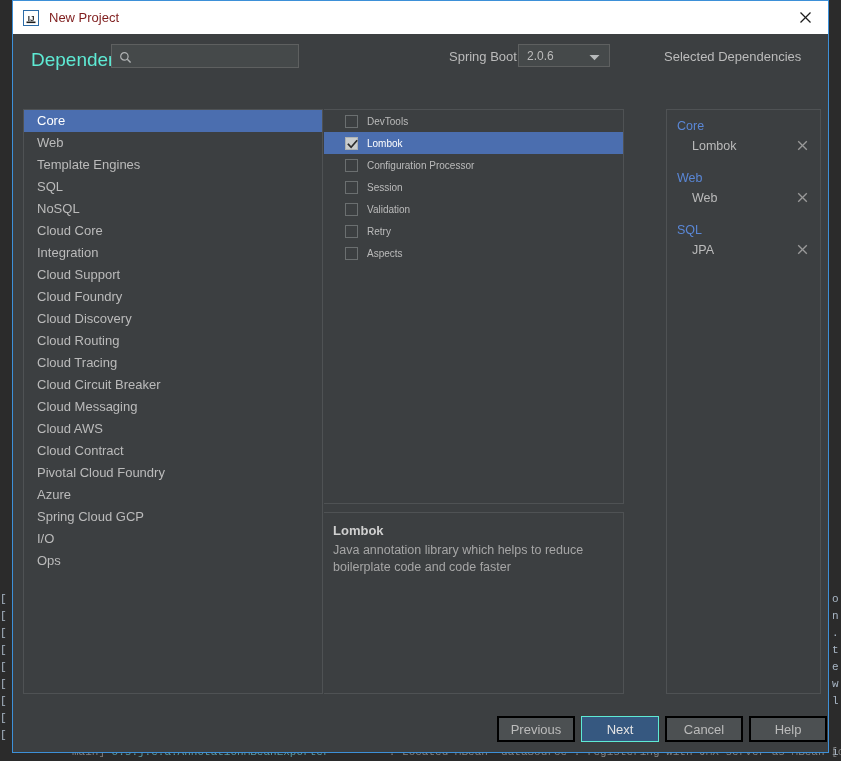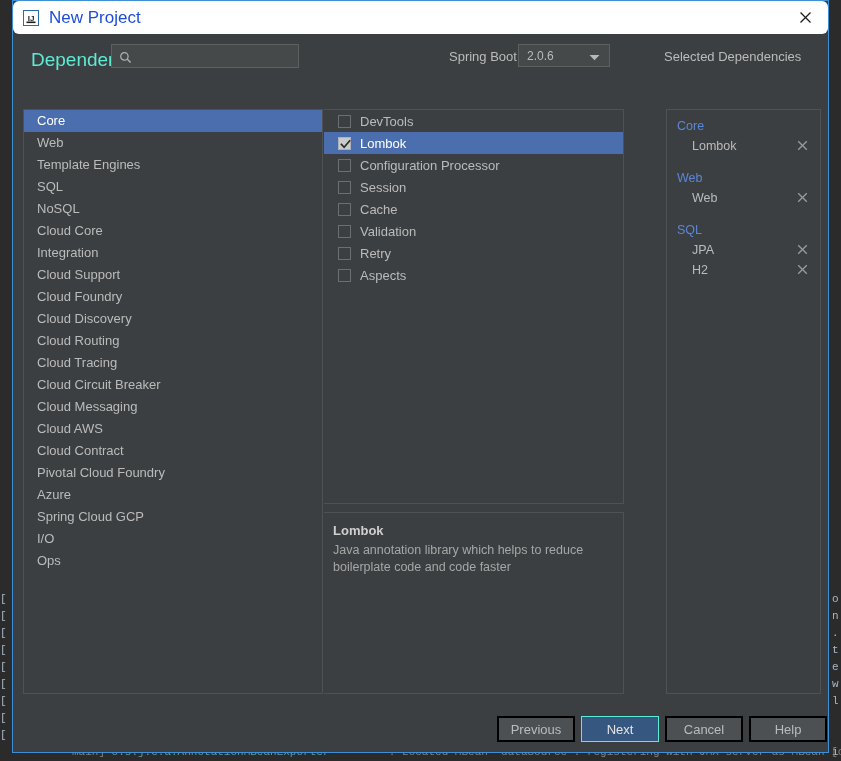--- a/index.html
+++ b/index.html
@@ -40,35 +40,34 @@
     display: flex;
     flex-direction: column;
   }
   .titlebar {
     height: 33px;
     background: #ffffff;
     display: flex;
     align-items: center;
     flex: none;
     position: relative;
-    border-radius: 6px;
   }
   .titlebar .ij-icon {
     width: 16px; height: 16px;
     margin-left: 10px;
     background: #ffffff;
     border: 1px solid #2d6ca8;
     box-sizing: border-box;
     position: relative;
   }
   .titlebar .ij-icon svg { display:block; }
   .titlebar .title-text {
     margin-left: 10px;
-    font-size: 17px;
-    color: #1d4ed8;
+    font-size: 13px;
+    color: #7f1d1d;
     font-family: "Liberation Sans", sans-serif;
   }
   .titlebar .close-btn {
     position: absolute;
     right: 0; top: 0;
     width: 46px; height: 33px;
     display: flex; align-items: center; justify-content: center;
     color: #1c1c1c;
   }
   .titlebar .close-btn svg { display:block; }
@@ -181,22 +180,22 @@
     background: #3c3f41;
     border: 1px solid #4f5254;
     border-left: none;
     box-sizing: border-box;
     overflow: hidden;
   }
   .mod-row {
     height: 22px;
     display: flex;
     align-items: center;
-    padding-left: 14px;
-    font-size: 13px;
+    padding-left: 21px;
+    font-size: 10px;
     color: #bbbbbb;
     white-space: nowrap;
   }
   .mod-row.selected { background: #4b6eaf; color: #ffffff; }
   .cbx {
     width: 13px; height: 13px;
     box-sizing: border-box;
     border: 1px solid #6b6f70;
     background: #3c3f41;
     margin-right: 9px;
@@ -408,24 +407,20 @@
           <div class="mod-row">
             <span class="cbx"></span>
             <span>Configuration Processor</span>
           </div>
           <div class="mod-row">
             <span class="cbx"></span>
             <span>Session</span>
           </div>
           <div class="mod-row">
             <span class="cbx"></span>
-            <span>Cache</span>
-          </div>
-          <div class="mod-row">
-            <span class="cbx"></span>
             <span>Validation</span>
           </div>
           <div class="mod-row">
             <span class="cbx"></span>
             <span>Retry</span>
           </div>
           <div class="mod-row">
             <span class="cbx"></span>
             <span>Aspects</span>
           </div>
@@ -456,27 +451,20 @@
           </div>
           <div class="sel-gap"></div>
           <div class="sel-group-title">SQL</div>
           <div class="sel-item">
             <span class="sel-name">JPA</span>
             <span class="remove-x"><svg width="11" height="11" viewBox="0 0 11 11">
                 <line x1="1.2" y1="1.2" x2="9.8" y2="9.8" stroke="#9a9a9a" stroke-width="1.3"></line>
                 <line x1="9.8" y1="1.2" x2="1.2" y2="9.8" stroke="#9a9a9a" stroke-width="1.3"></line>
               </svg></span>
           </div>
-          <div class="sel-item">
-            <span class="sel-name">H2</span>
-            <span class="remove-x"><svg width="11" height="11" viewBox="0 0 11 11">
-                <line x1="1.2" y1="1.2" x2="9.8" y2="9.8" stroke="#9a9a9a" stroke-width="1.3"></line>
-                <line x1="9.8" y1="1.2" x2="1.2" y2="9.8" stroke="#9a9a9a" stroke-width="1.3"></line>
-              </svg></span>
-          </div>
         </div>
     </div>
 
     <div class="buttons">
       <button class="btn" id="btn-previous">Previous</button>
       <button class="btn default" id="btn-next">Next</button>
       <button class="btn" id="btn-cancel">Cancel</button>
       <button class="btn" id="btn-help">Help</button>
     </div>
 

